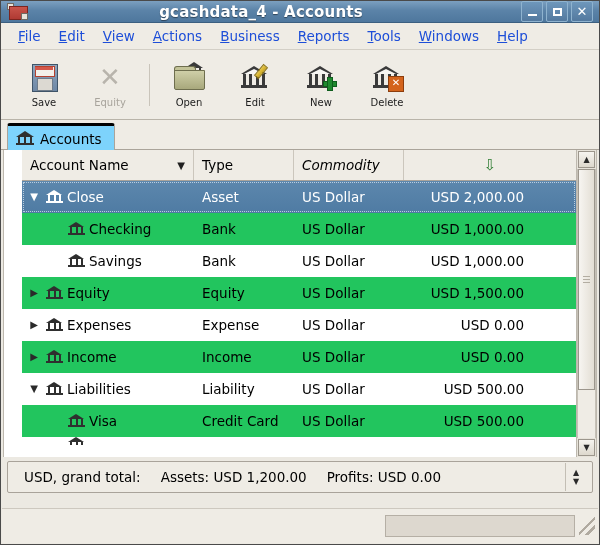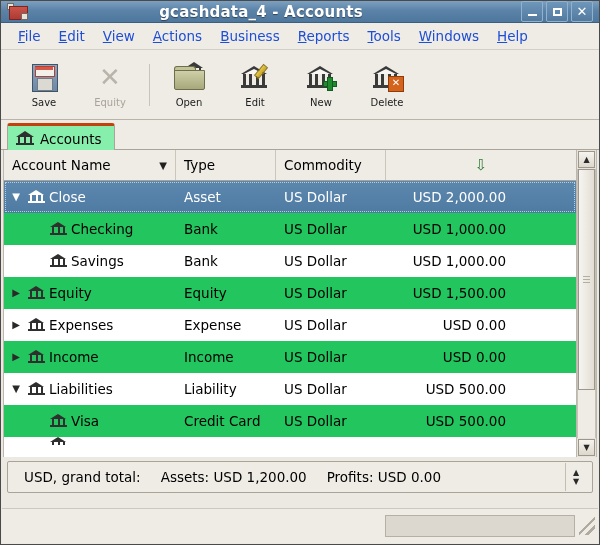--- a/index.html
+++ b/index.html
@@ -258,24 +258,24 @@
     padding-left: 6px;
     border-bottom: 1px solid #aaa49a;
   }
   .tab {
     height: 28px;
     box-sizing: border-box;
     display: flex;
     align-items: center;
     gap: 6px;
     padding: 0 12px 0 8px;
-    background: #86efac;
+    background: #7dd3fc;
     border: 1px solid #aaa49a;
     border-bottom: none;
-    border-top: 3px solid #c2410c;
+    border-top: 3px solid #000000;
     border-radius: 3px 3px 0 0;
     position: relative;
     top: 2px;
   }
   .tab-icon { width: 18px; height: 15px; position: relative; }
   .tab-icon .roof {
     position: absolute; left: 0; top: 0; width: 0; height: 0;
     border-left: 9px solid transparent; border-right: 9px solid transparent;
     border-bottom: 6px solid #2f2f2f;
   }
@@ -293,42 +293,42 @@
   .treewrap {
     position: relative;
     height: 307px;
     box-sizing: border-box;
     background: #ffffff;
     border-left: 1px solid #bdb8ae;
     border-right: 1px solid #bdb8ae;
     margin: 0 2px;
     display: flex;
   }
-  .treecols { flex: 1; min-width: 0; display: flex; flex-direction: column; }
+  .treecols { flex: 1; min-width: 0; display: flex; flex-direction: column; margin-left: 18px; }
 
   .header-row {
     display: flex;
     height: 30px;
     background: #efece5;
     border-bottom: 1px solid #a9a39a;
     flex: none;
   }
   .hcell {
     box-sizing: border-box;
     display: flex;
     align-items: center;
     padding: 0 8px;
     font-size: 13.5px;
     border-right: 1px solid #cbc6bc;
     white-space: nowrap;
     overflow: hidden;
   }
   .hcell.name  { width: 172px; justify-content: space-between; }
   .hcell.type  { width: 100px; text-align: right; }
-  .hcell.comm  { width: 110px; }
+  .hcell.comm  { width: 110px; font-style: italic; }
   .hcell.total { width: 130px; justify-content: flex-end; }
   .hcell.opts  { flex: 1; justify-content: center; border-right: none; }
   .sort-arrow {
     font-size: 10px; color: #202020; margin-left: 6px;
   }
   .col-chooser {
     color: #2e7d32;
     font-size: 15px;
     line-height: 1;
   }

